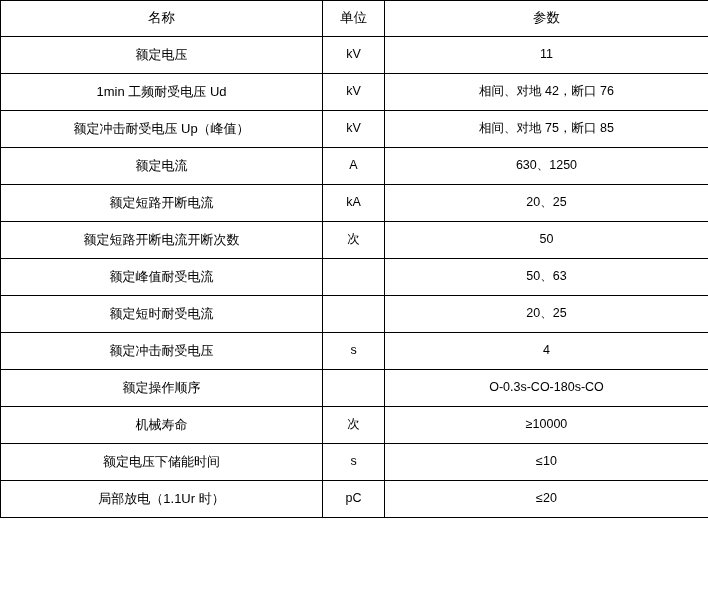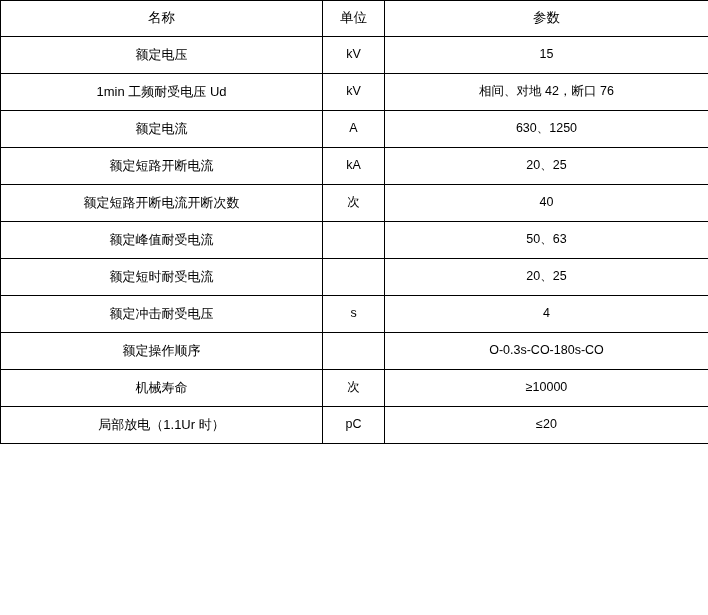--- a/index.html
+++ b/index.html
@@ -62,41 +62,46 @@
     <tr>
       <th>名称</th>
       <th>单位</th>
       <th>参数</th>
     </tr>
   </thead>
   <tbody id="table-body">
       <tr>
         <td class="name-cell">额定电压</td>
         <td class="unit-cell">kV</td>
-        <td class="param-cell">15</td>
+        <td class="param-cell">11</td>
       </tr>
       <tr>
         <td class="name-cell">1min 工频耐受电压 Ud</td>
         <td class="unit-cell">kV</td>
         <td class="param-cell">相间、对地 42，断口 76</td>
+      </tr>
+      <tr>
+        <td class="name-cell">额定冲击耐受电压 Up（峰值）</td>
+        <td class="unit-cell">kV</td>
+        <td class="param-cell">相间、对地 75，断口 85</td>
       </tr>
       <tr>
         <td class="name-cell">额定电流</td>
         <td class="unit-cell">A</td>
         <td class="param-cell">630、1250</td>
       </tr>
       <tr>
         <td class="name-cell">额定短路开断电流</td>
         <td class="unit-cell">kA</td>
         <td class="param-cell">20、25</td>
       </tr>
       <tr>
         <td class="name-cell">额定短路开断电流开断次数</td>
         <td class="unit-cell">次</td>
-        <td class="param-cell">40</td>
+        <td class="param-cell">50</td>
       </tr>
       <tr>
         <td class="name-cell">额定峰值耐受电流</td>
         <td class="unit-cell"></td>
         <td class="param-cell">50、63</td>
       </tr>
       <tr>
         <td class="name-cell">额定短时耐受电流</td>
         <td class="unit-cell"></td>
         <td class="param-cell">20、25</td>
@@ -110,18 +115,23 @@
         <td class="name-cell">额定操作顺序</td>
         <td class="unit-cell"></td>
         <td class="param-cell">O-0.3s-CO-180s-CO</td>
       </tr>
       <tr>
         <td class="name-cell">机械寿命</td>
         <td class="unit-cell">次</td>
         <td class="param-cell">≥10000</td>
       </tr>
       <tr>
+        <td class="name-cell">额定电压下储能时间</td>
+        <td class="unit-cell">s</td>
+        <td class="param-cell">≤10</td>
+      </tr>
+      <tr>
         <td class="name-cell">局部放电（1.1Ur 时）</td>
         <td class="unit-cell">pC</td>
         <td class="param-cell">≤20</td>
       </tr>
     </tbody>
 </table>
 
 </body></html>

